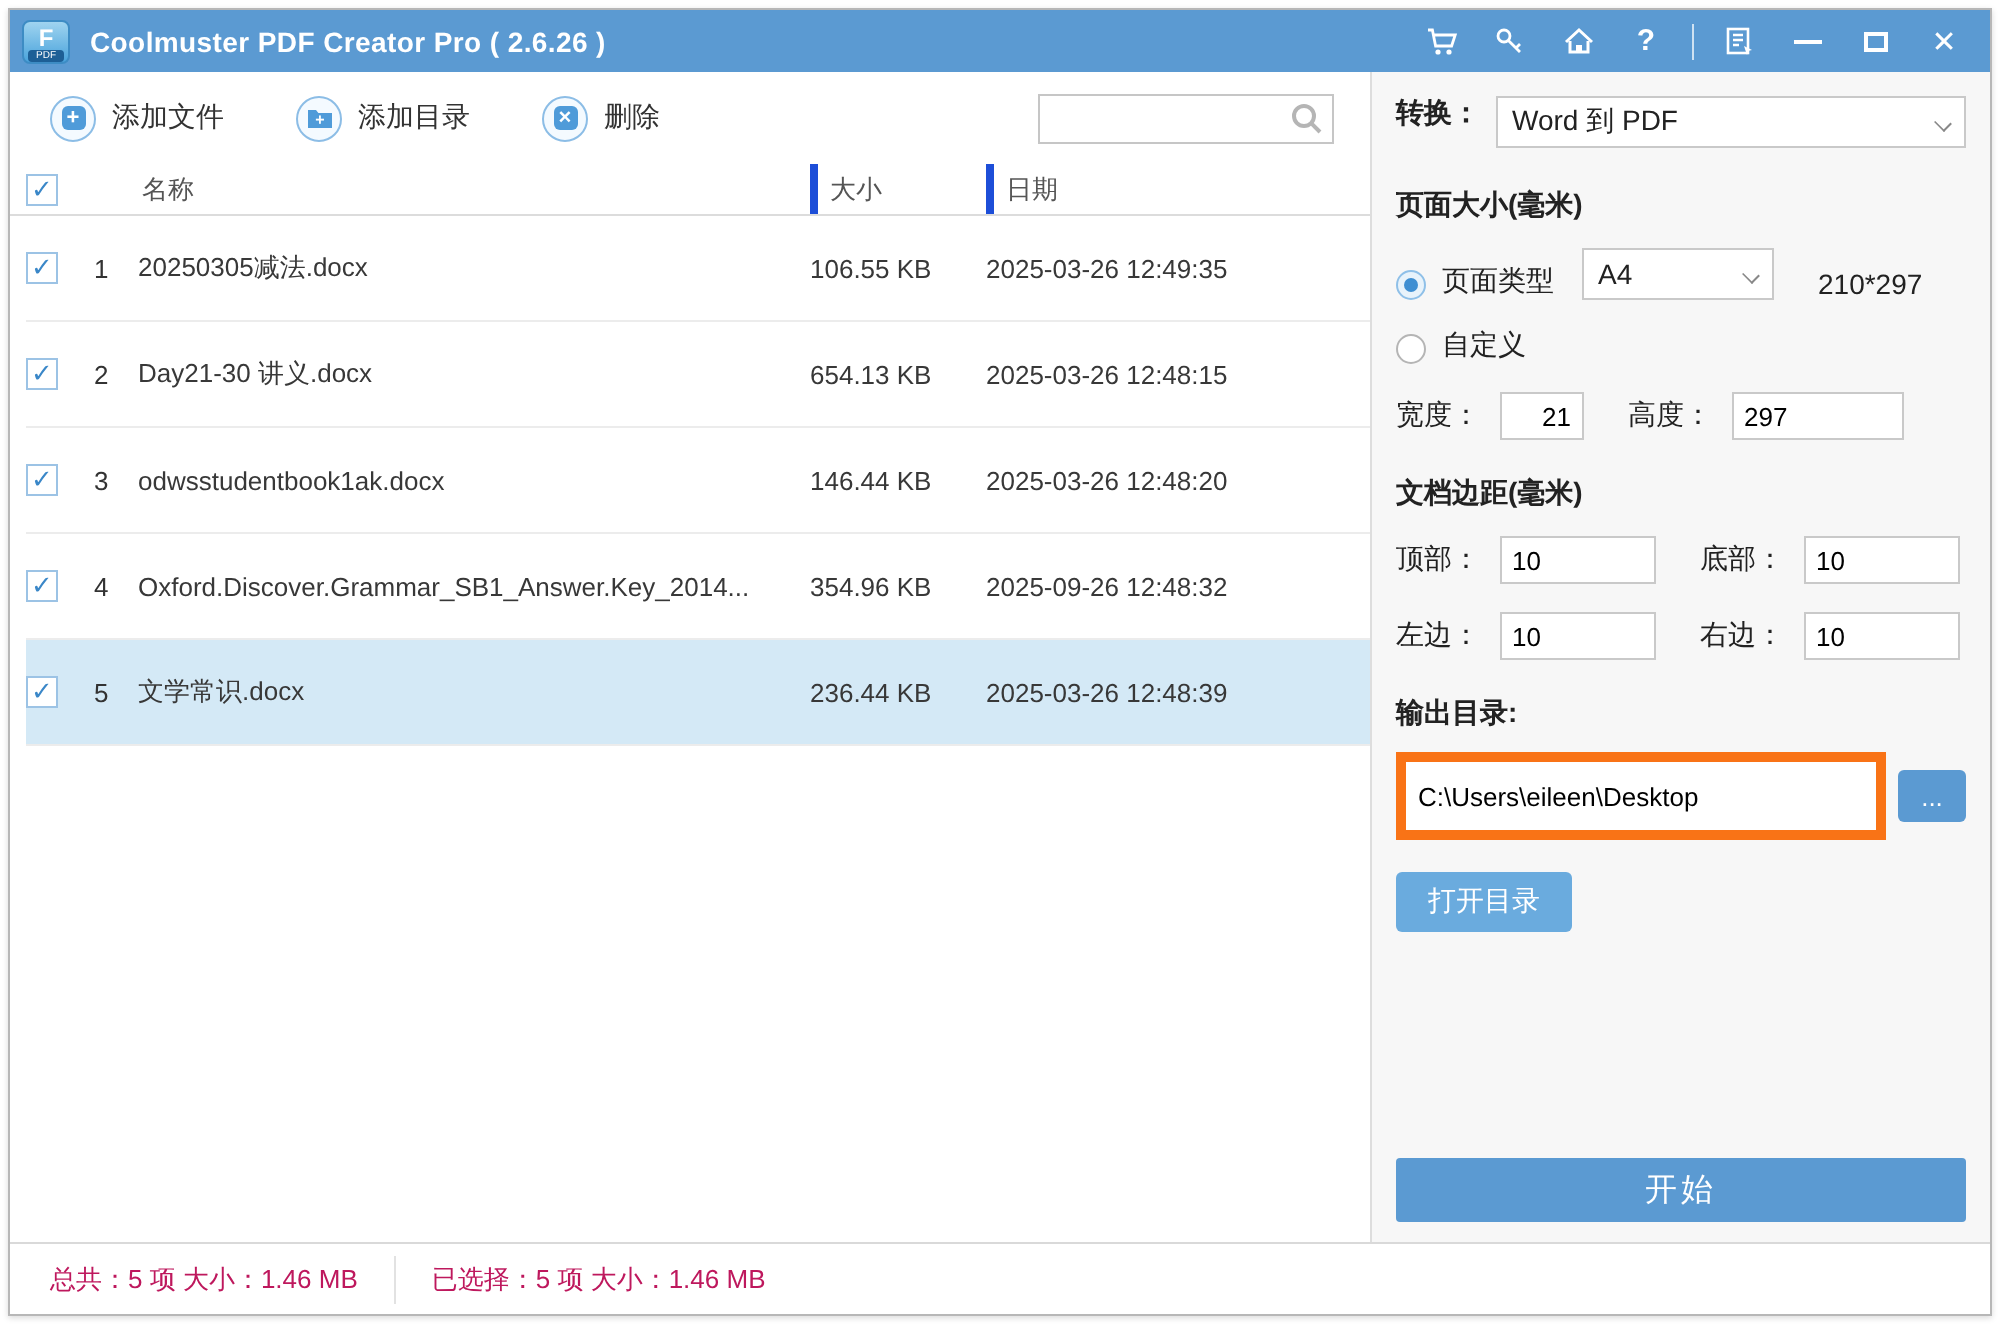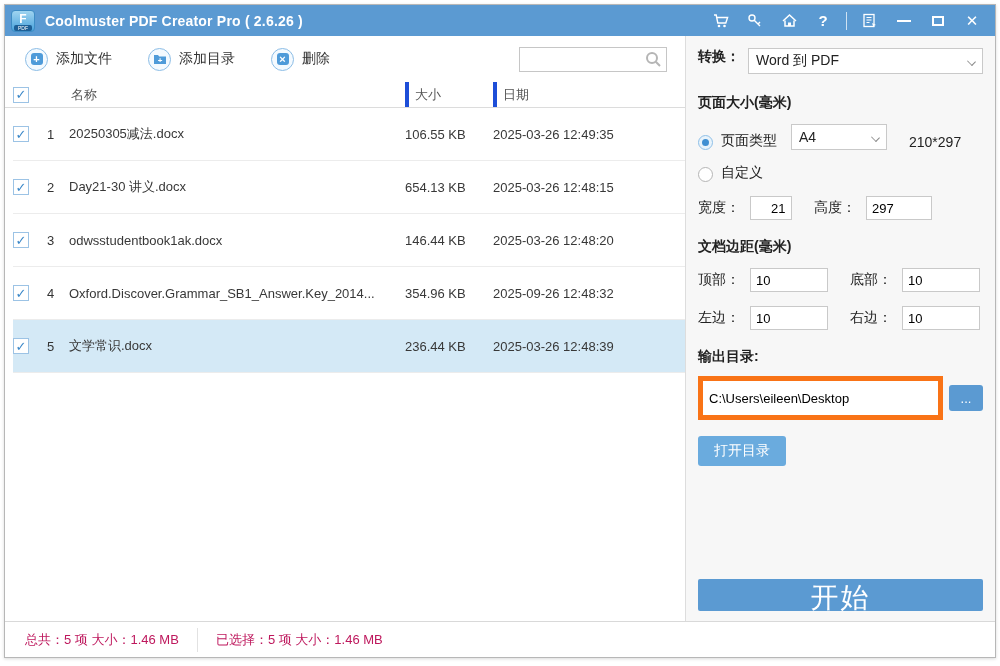--- a/index.html
+++ b/index.html
@@ -59,21 +59,21 @@
   .pair-row { display:flex; align-items:center; margin-bottom:14px; }
   .pair-row .lbl { width:52px; flex:0 0 auto; }
   .pair-row .lbl2 { width:52px; flex:0 0 auto; margin-left:22px; }
   .tinput { width:78px; height:24px; border:1px solid #c9c9c9; background:#fff; padding:0 5px; font-size:13px; outline:none; font-family:inherit; }
   .out-head { font-weight:bold; margin:4px 0 10px 0; }
   .out-row { display:flex; align-items:center; gap:6px; margin-bottom:16px; }
   .path-input { flex:1; height:26px; border:5px solid #f97316; background:#fff; padding:17px 6px; font-size:13px; outline:none; font-family:inherit; }
   .browse-btn { width:34px; height:26px; background:#5b9ad2; color:#fff; border:none; border-radius:3px; font-size:13px; cursor:pointer; }
   .opendir-btn { align-self:flex-start; background:#6aabde; color:#fff; border:none; border-radius:3px; padding:6px 16px; font-size:14px; cursor:pointer; }
   .panel-spacer { flex:1 1 auto; }
-  .start-btn { height:32px; width:100%; background:#5b9ad2; color:#fff; border:none; border-radius:2px; font-size:28px; letter-spacing:2px; cursor:pointer; font-family:inherit; }
+  .start-btn { height:32px; width:100%; background:#5b9ad2; color:#fff; border:none; border-radius:2px; font-size:16px; letter-spacing:2px; cursor:pointer; font-family:inherit; }
   
   .statusbar { height:36px; border-top:1px solid #d9d9d9; background:#fff; display:flex; align-items:center; font-size:13px; color:#be185d; flex:0 0 auto; }
   .status-total { padding-left:20px; }
   .status-div { width:1px; height:24px; background:#e2e2e2; margin:0 18px; }
 </style>
 </head>
 <body>
 
 <div class="app-window">
 
@@ -229,21 +229,21 @@
 
       <div class="radio-row">
         <span class="radio"></span>
         <span>自定义</span>
       </div>
 
       <div class="pair-row">
         <span class="lbl">宽度：</span>
         <input class="tinput" style="width: 42px; padding-left: 20px;" value="210">
         <span class="lbl2">高度：</span>
-        <input class="tinput" style="width: 66px;" value="297">
+        <input class="tinput" style="width: 86px;" value="297">
       </div>
 
       <div class="group-head">文档边距(毫米)</div>
 
       <div class="pair-row">
         <span class="lbl">顶部：</span>
         <input class="tinput" value="10" style="">
         <span class="lbl2">底部：</span>
         <input class="tinput" value="10" style="">
       </div>

